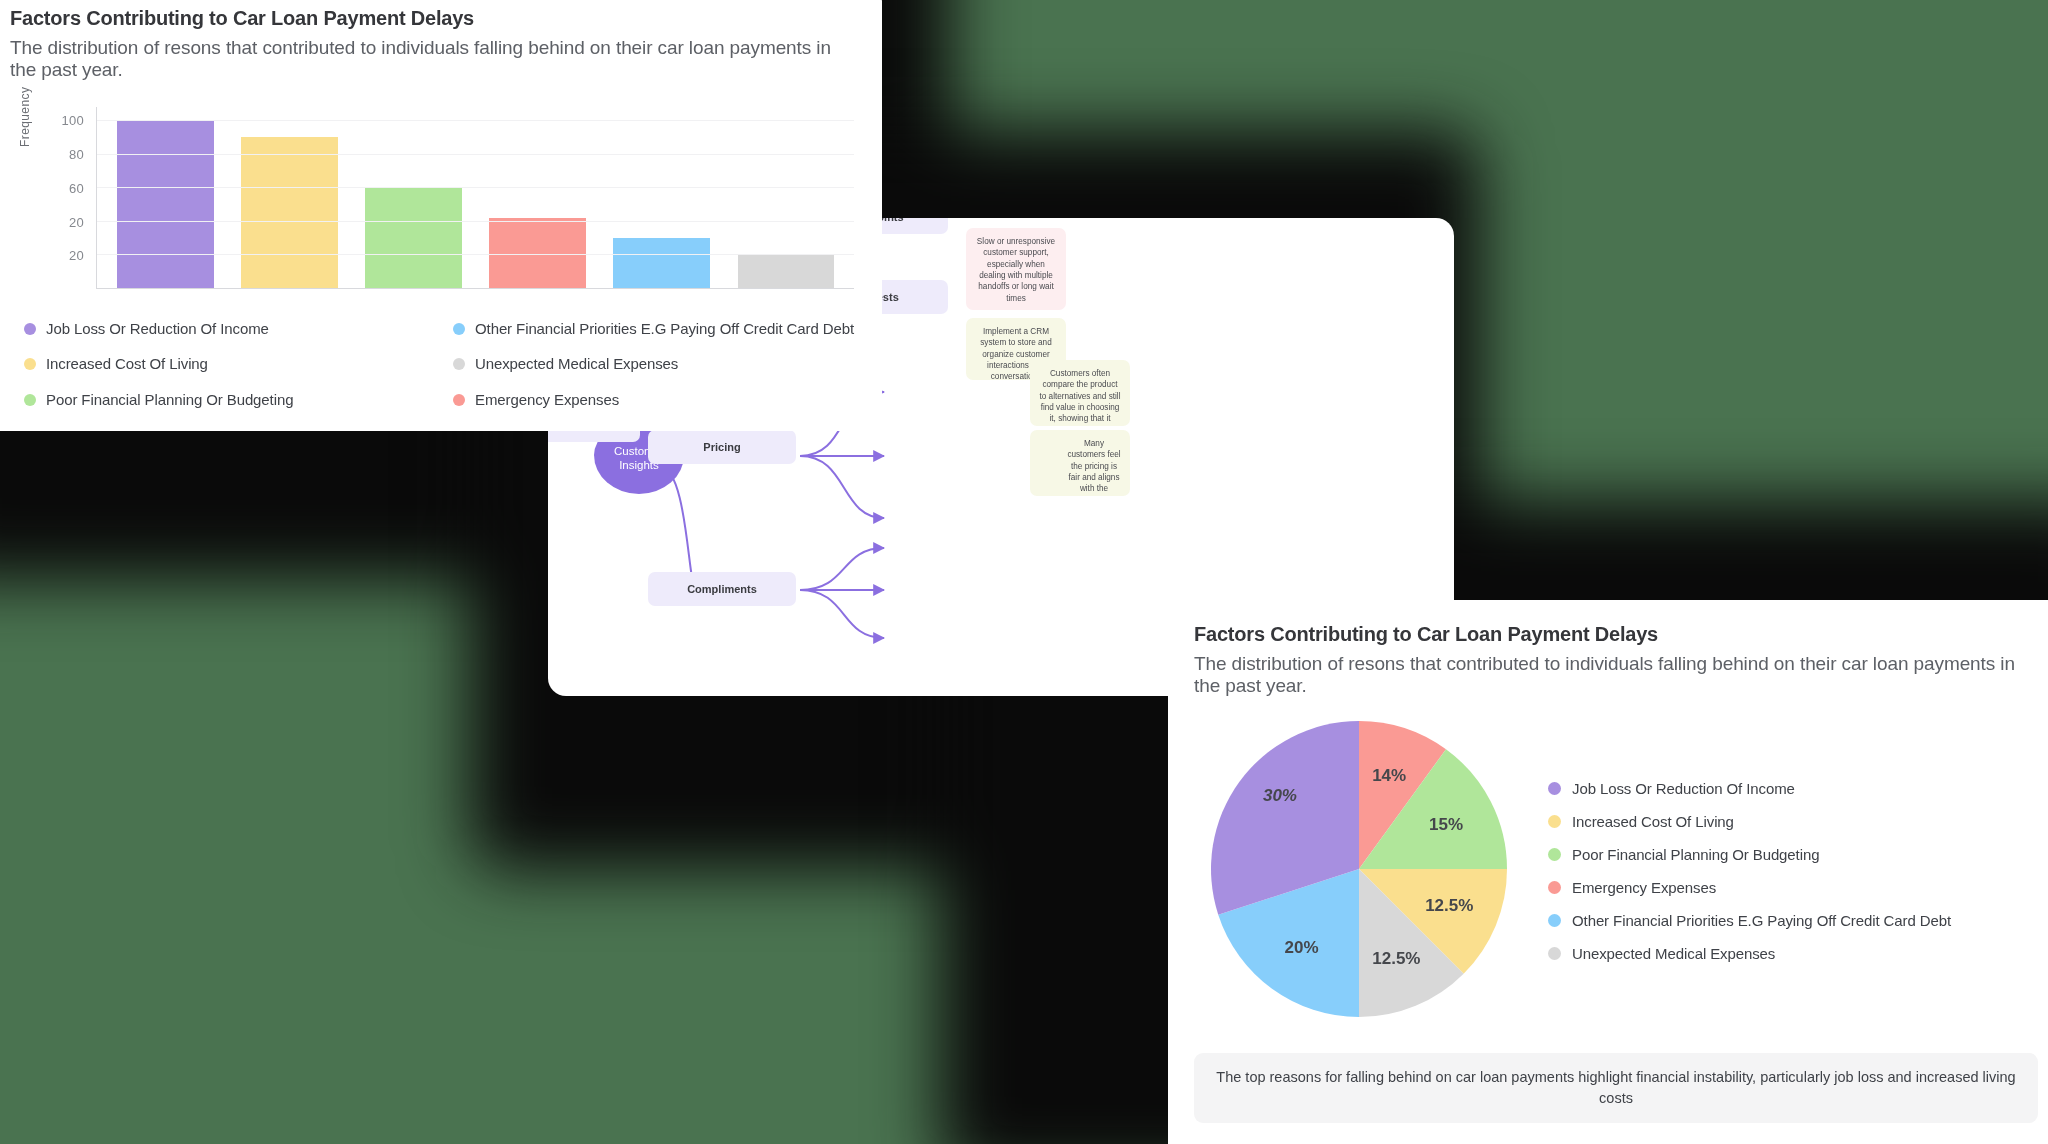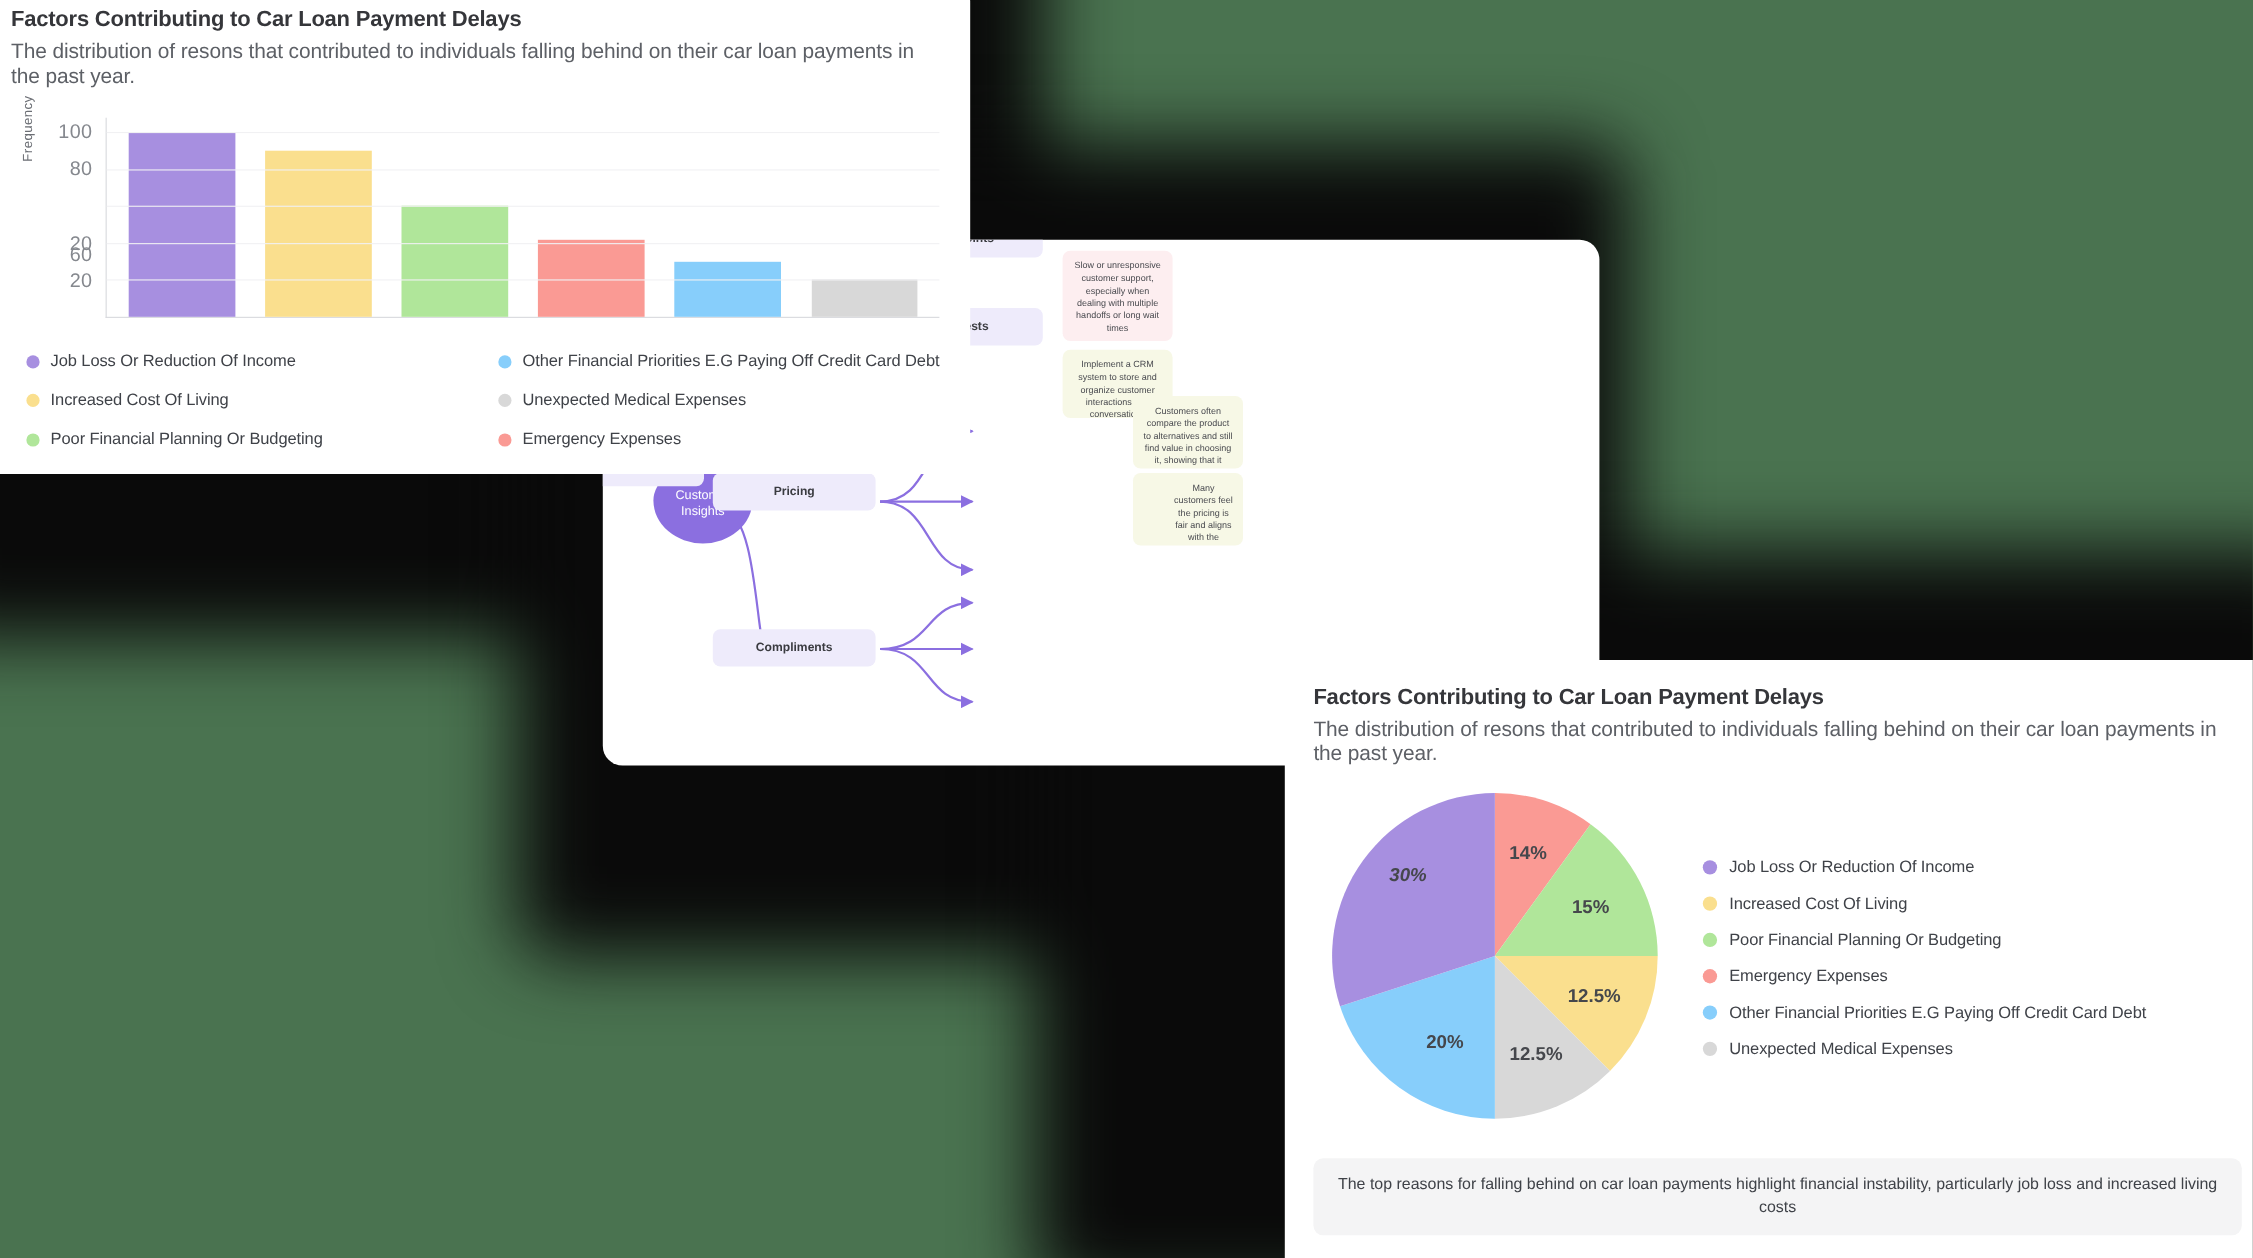--- a/index.html
+++ b/index.html
@@ -54,21 +54,21 @@
     position: absolute; left: 8px; top: 40px;
     font-size: 12px; color: #6b6e74;
     transform: rotate(-90deg); transform-origin: left top;
     white-space: nowrap;
     letter-spacing: 0.4px;
   }
   .yticks {
     position: absolute; left: 34px; top: 0; width: 46px; height: 100%;
   }
   .ytick {
-    position: absolute; right: 6px; font-size: 18px; color: #85888e;
+    position: absolute; right: 6px; font-size: 13px; color: #85888e;
     transform: translateY(-50%); letter-spacing: .3px;
   }
   .plotarea {
     position: absolute; left: 86px; right: 4px; top: 0; bottom: 0;
     border-left: 1.5px solid #d8d9dd;
     border-bottom: 1.5px solid #d8d9dd;
   }
   .gridline {
     position: absolute; left: 0; right: 0; height: 1px;
     background: #f1f1f3;
@@ -254,21 +254,21 @@
 
 <div class="card card-bar">
   <div class="card-title">Factors Contributing to Car Loan Payment Delays</div>
   <div class="card-sub">The distribution of resons that contributed to individuals falling behind on their car loan payments in the past year.</div>
 
   <div class="barplot">
     <div class="ylabel">Frequency</div>
     <div class="yticks" id="yticks">
         <div class="ytick" style="top: 81.4815%; margin-left: 41px;">20</div>
         <div class="ytick" style="top: 62.963%;">20</div>
-        <div class="ytick" style="top: 44.4444%; margin-top: 44px;">60</div>
+        <div class="ytick" style="top: 44.4444%;">60</div>
         <div class="ytick" style="top: 25.9259%;">80</div>
         <div class="ytick" style="top: 7.40741%;">100</div>
       </div>
     <div class="plotarea">
       <div class="bars" id="bars">
           <div class="barslot">
             <div class="bar" title="Job Loss Or Reduction Of Income: 100" style="height: 92.5926%; background: rgb(167, 143, 224);"></div>
           </div>
           <div class="barslot">
             <div class="bar" title="Increased Cost Of Living: 90" style="height: 83.3333%; background: rgb(250, 223, 142);"></div>
@@ -335,21 +335,21 @@
           <path d="M150,150 L236.99221733928601,30.26548483250778 A148,148 0 0 1 298,150 Z" fill="#b0e69a"></path>
           <path d="M150,150 L298,150 A148,148 0 0 1 254.65180361560903,254.65180361560903 Z" fill="#fadf8e"></path>
           <path d="M150,150 L254.65180361560903,254.65180361560903 A148,148 0 0 1 150,298 Z" fill="#d8d8d8"></path>
           <path d="M150,150 L150,298 A148,148 0 0 1 9.24363558831729,195.7345151674923 Z" fill="#87cefb"></path>
           <path d="M150,150 L9.24363558831729,195.7345151674923 A148,148 0 0 1 149.99999999999997,2 Z" fill="#a78fe0"></path>
         </svg>
     <div class="pie-pct" style="left: 195.185px; top: 57.1008px;">14%</div>
         <div class="pie-pct" style="left: 252.034px; top: 105.654px;">15%</div>
         <div class="pie-pct" style="left: 255.245px; top: 187.381px;">12.5%</div>
         <div class="pie-pct" style="left: 202.381px; top: 240.245px;">12.5%</div>
-        <div class="pie-pct" style="left: 107.585px; top: 229.025px; margin-left: 12px;">20%</div>
+        <div class="pie-pct" style="left: 107.585px; top: 229.025px;">20%</div>
         <div class="pie-pct" style="left: 85.9752px; top: 77px; font-style: italic;">30%</div>
       </div>
     <div class="pie-legend" id="pie-legend">
         <div class="pl-item">
           <span class="pl-dot" style="background: rgb(167, 143, 224);"></span>
           <span class="pl-label">Job Loss Or Reduction Of Income</span>
         </div>
         <div class="pl-item">
           <span class="pl-dot" style="background: rgb(250, 223, 142);"></span>
           <span class="pl-label">Increased Cost Of Living</span>

